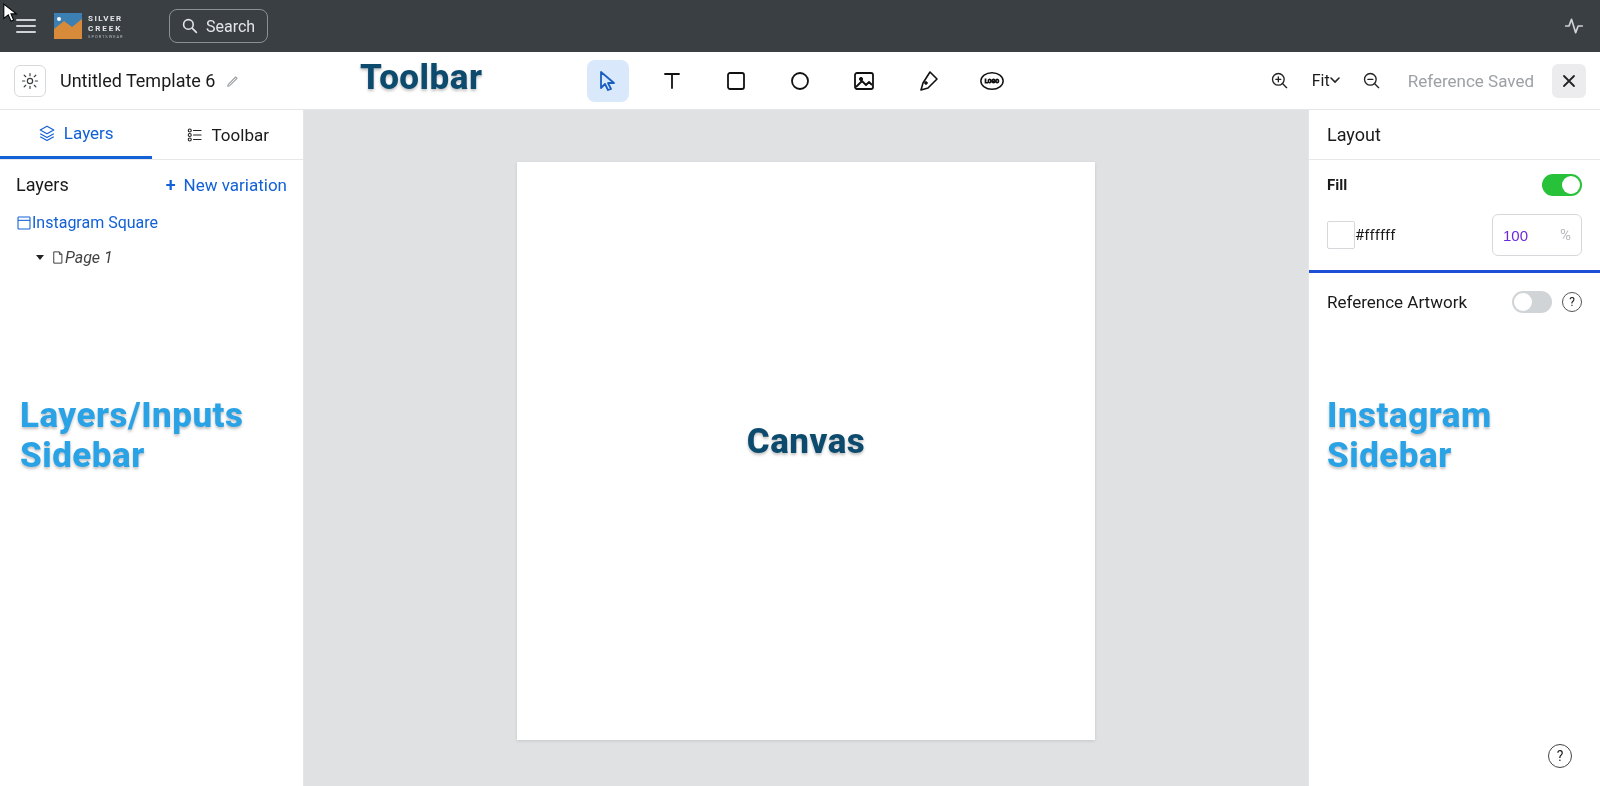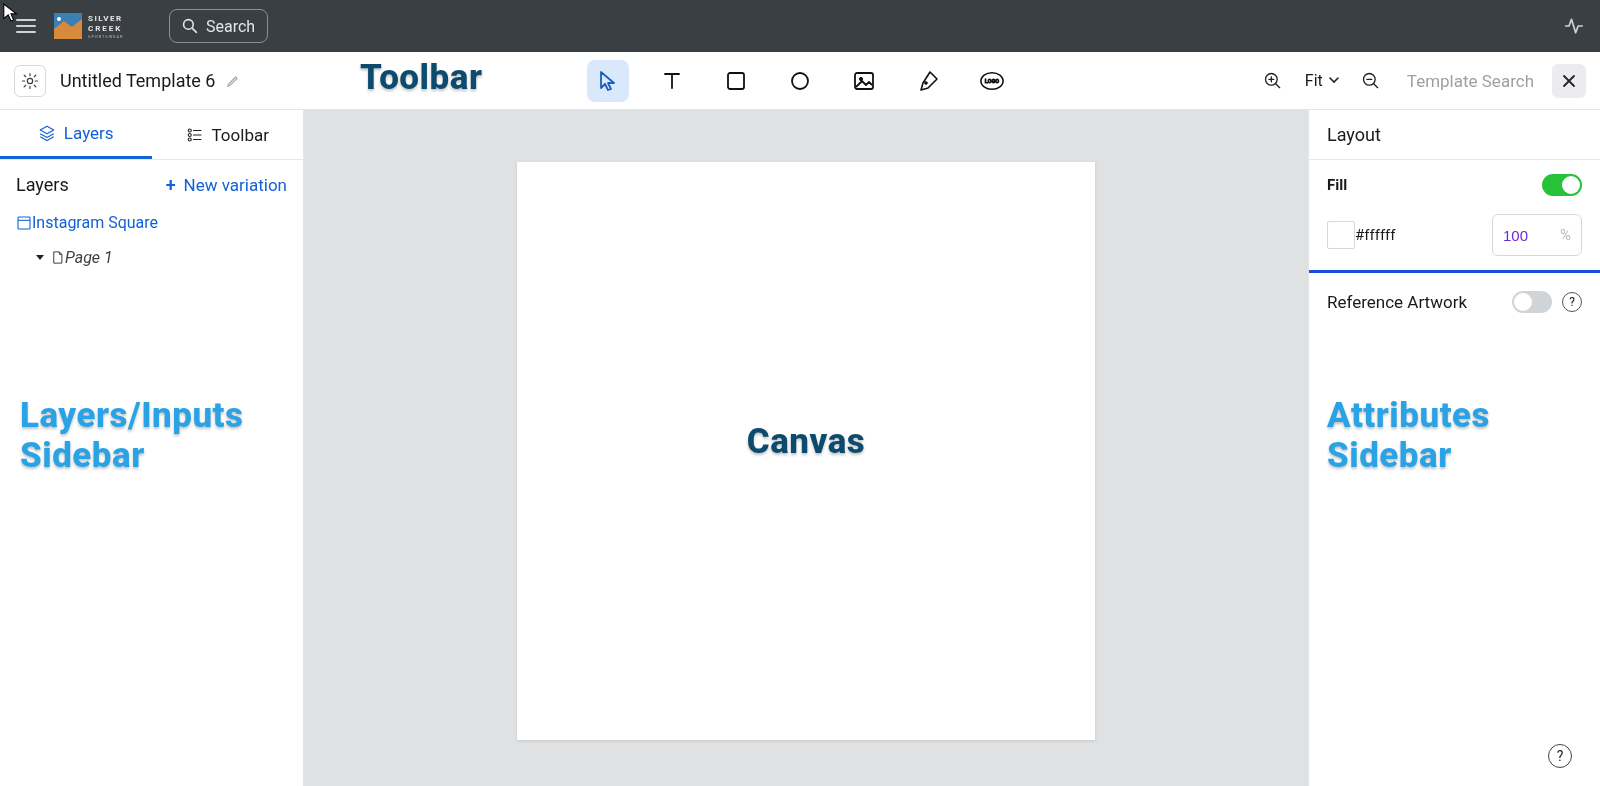--- a/index.html
+++ b/index.html
@@ -22,21 +22,21 @@
 .settings-square { width: 32px; height: 32px; border: 1px solid #d8d9dc; border-radius: 6px; display: flex; align-items: center; justify-content: center; cursor: pointer; }
 .title-wrap { display: flex; align-items: center; gap: 10px; font-size: 18px; }
 .title-wrap .pencil { color: #9a9fa3; cursor: pointer; }
 .tool-center { position: absolute; left: 50%; transform: translateX(-50%); display: flex; gap: 22px; align-items: center; }
 .tool-btn { width: 42px; height: 42px; border-radius: 8px; display: flex; align-items: center; justify-content: center; cursor: pointer; }
 .tool-btn.active { background: #d9e9fb; }
 .tool-btn svg { stroke: #111; }
 .tool-btn.active svg { stroke: #1a5fbf; }
 .toolbar-right { margin-left: auto; display: flex; align-items: center; gap: 12px; }
 .zoom-btn { width: 28px; height: 28px; display: flex; align-items: center; justify-content: center; cursor: pointer; }
-.zoom-fit { display: flex; align-items: center; gap: 6px; cursor: pointer; font-size: 16px; padding: 4px 6px; }
+.zoom-fit { display: flex; align-items: center; cursor: pointer; font-size: 16px; padding: 4px 6px; }
 .saved-status { color: #9da1a5; font-size: 17px; margin-left: 10px; margin-right: 6px; }
 .close-square { width: 34px; height: 34px; background: #ececee; border-radius: 6px; display: flex; align-items: center; justify-content: center; cursor: pointer; }
 
 
 .main { display: flex; height: calc(786px - 52px - 58px); justify-content: flex-end; }
 .left-sidebar { width: 304px; border-right: 1px solid #e3e5e8; background: #fff; display: flex; flex-direction: column; }
 .canvas { flex: 1; background: #e0e1e3; position: relative; display: flex; align-items: flex-start; justify-content: center; padding-top: 52px; overflow: hidden; }
 .right-sidebar { width: 292px; border-left: 1px solid #e3e5e8; background: #fff; display: flex; flex-direction: column; }
 
 
@@ -193,21 +193,21 @@
       <svg width="10" height="7" viewBox="0 0 10 7">
           <path d="M1 1l4 4 4-4" stroke="#222" stroke-width="1.6" fill="none" stroke-linecap="round"></path>
         </svg>
     </div>
     <div class="zoom-btn">
       <svg width="20" height="20" viewBox="0 0 24 24">
           <circle cx="10" cy="10" r="7" stroke="#222" stroke-width="1.6" fill="none"></circle>
           <path d="M15 15l5 5M7 10h6" stroke="#222" stroke-width="1.6" stroke-linecap="round"></path>
         </svg>
     </div>
-    <span class="saved-status">Template Search</span>
+    <span class="saved-status">Reference Saved</span>
     <div class="close-square">
       <svg width="16" height="16" viewBox="0 0 16 16">
           <path d="M3 3l10 10M13 3L3 13" stroke="#222" stroke-width="1.8" stroke-linecap="round"></path>
         </svg>
     </div>
   </div>
 </div>
 
 <div class="main">
 
@@ -283,17 +283,17 @@
     <div class="ref-row">
       <span class="lbl2">Reference Artwork</span>
       <div class="ref-ctrls">
         <div class="toggle off">
             <div class="knob"></div>
           </div>
         <div class="help-circle">?</div>
       </div>
     </div>
 
-    <div class="annot attr" style="top:286px; left:18px; z-index:5;"><span>Attributes</span><br><span>Sidebar</span></div>
+    <div class="annot attr" style="top:286px; left:18px; z-index:5;"><span>Instagram</span><br><span>Sidebar</span></div>
   </div>
 </div>
 
 <div class="help-bottom">?</div>
 
 </body></html>

